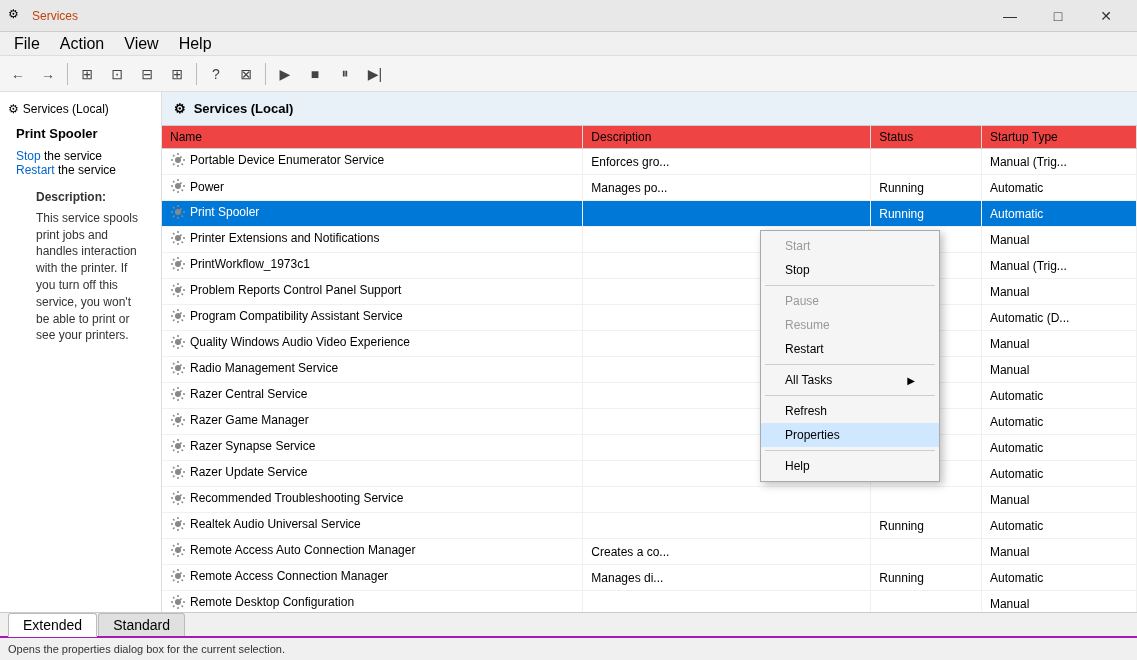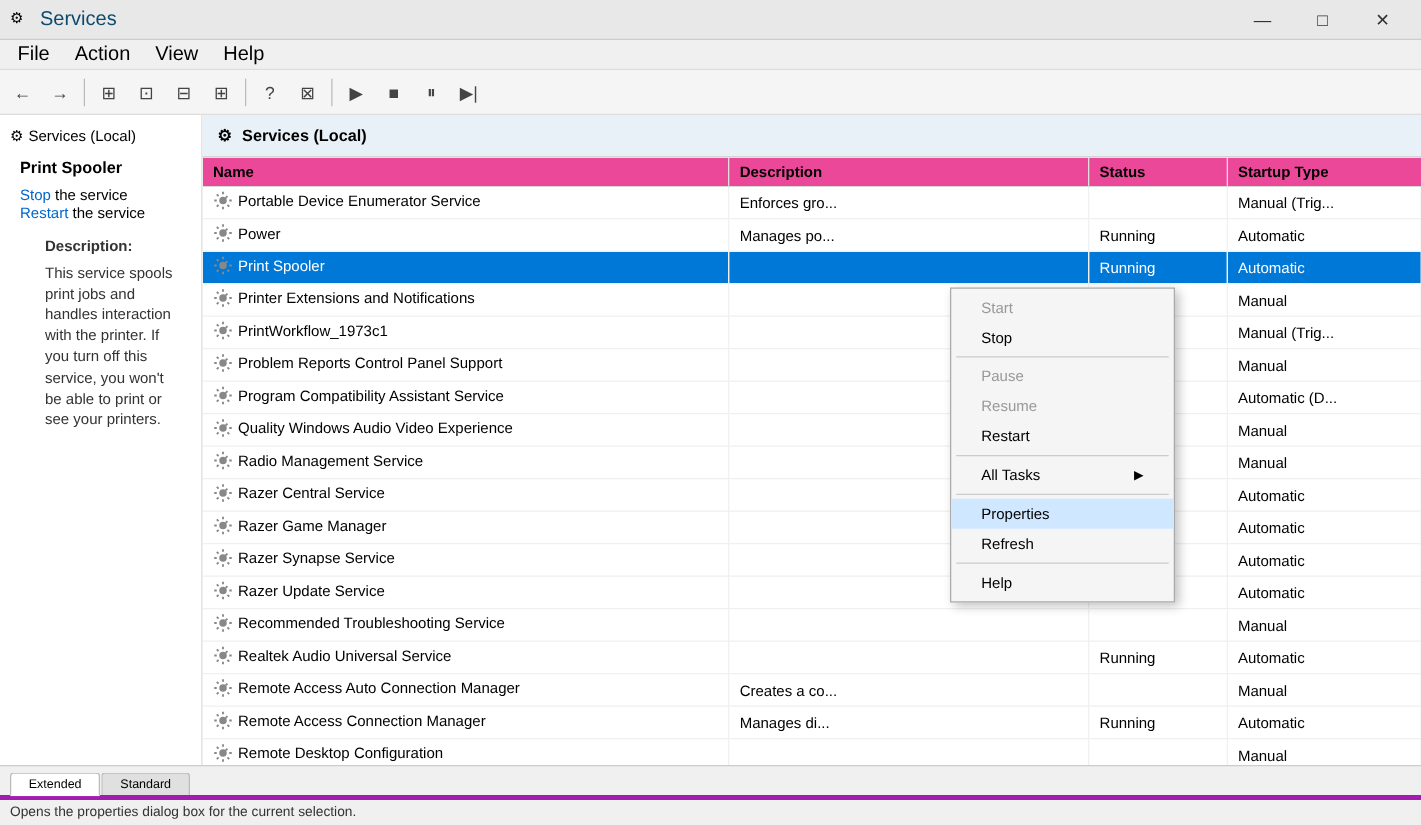--- a/index.html
+++ b/index.html
@@ -9,21 +9,21 @@
     .title-bar {
       background: #e8e8e8;
       height: 32px;
       display: flex;
       align-items: center;
       padding: 0 8px;
       border-bottom: 1px solid #ccc;
       user-select: none;
     }
     .title-bar-icon { width: 18px; height: 18px; margin-right: 6px; }
-    .title-bar-title { flex: 1; font-size: 16px; color: #0c4a6e; }
+    .title-bar-title { flex: 1; font-size: 12px; color: #c2410c; }
     .title-bar-controls { display: flex; gap: 2px; }
     .title-bar-btn {
       width: 46px; height: 32px;
       display: flex; align-items: center; justify-content: center;
       cursor: pointer; font-size: 14px; color: #333;
       background: transparent; border: none;
     }
 
     
     .menu-bar {
@@ -113,67 +113,67 @@
       flex: 1;
       overflow-y: auto;
       overflow-x: hidden;
     }
     table {
       width: 100%;
       border-collapse: collapse;
       font-size: 12px;
     }
     thead th {
-      background: #ec4899;
+      background: #ef4444;
       border-bottom: 1px solid #ccc;
       border-right: 1px solid #ddd;
       padding: 4px 8px;
       text-align: left;
-      font-weight: 700;
+      font-weight: 400;
       position: sticky;
       top: 0;
       cursor: pointer;
       margin-left: 38px;
     }
     tbody tr { cursor: pointer; }
     tbody tr.selected { background: #0078d7; color: #fff; }
     tbody td {
       padding: 3px 8px;
       border-bottom: 1px solid #f0f0f0;
       border-right: 1px solid #f0f0f0;
       white-space: nowrap;
       overflow: hidden;
       text-overflow: ellipsis;
     }
 
     
     .status-bar {
       height: 24px;
       background: #f0f0f0;
-      border-top: 4px solid #a21caf;
+      border-top: 2px solid #a21caf;
       display: flex;
       align-items: center;
       padding: 0 8px;
       font-size: 11px;
       color: #333;
     }
 
     
     .tabs-bar {
       height: 24px;
       background: #f0f0f0;
       border-top: 1px solid #ccc;
       display: flex;
       align-items: flex-end;
       padding: 0 8px;
       gap: 0;
     }
     .tab {
       padding: 3px 14px;
-      font-size: 10px;
+      font-size: 14px;
       border: 1px solid #bbb;
       border-bottom: none;
       cursor: pointer;
       background: #e0e0e0;
       margin-right: 1px;
       border-radius: 3px 3px 0 0;
     }
     .tab.active {
       background: #fff;
       border-bottom: 1px solid #fff;
@@ -480,23 +480,23 @@
     </div>
     <div class="ctx-item">
       <span>Restart</span>
     </div>
     <div class="ctx-separator"></div>
     <div class="ctx-item">
       <span>All Tasks</span>
       <span class="ctx-arrow">▶</span>
     </div>
     <div class="ctx-separator"></div>
+    <div class="ctx-item">
+      <span>Refresh</span>
+    </div>
     <div class="ctx-item highlighted">
       <span>Properties</span>
-    </div>
-    <div class="ctx-item">
-      <span>Refresh</span>
     </div>
     <div class="ctx-separator"></div>
     <div class="ctx-item">
       <span>Help</span>
     </div>
   </div>
 
 </body></html>

